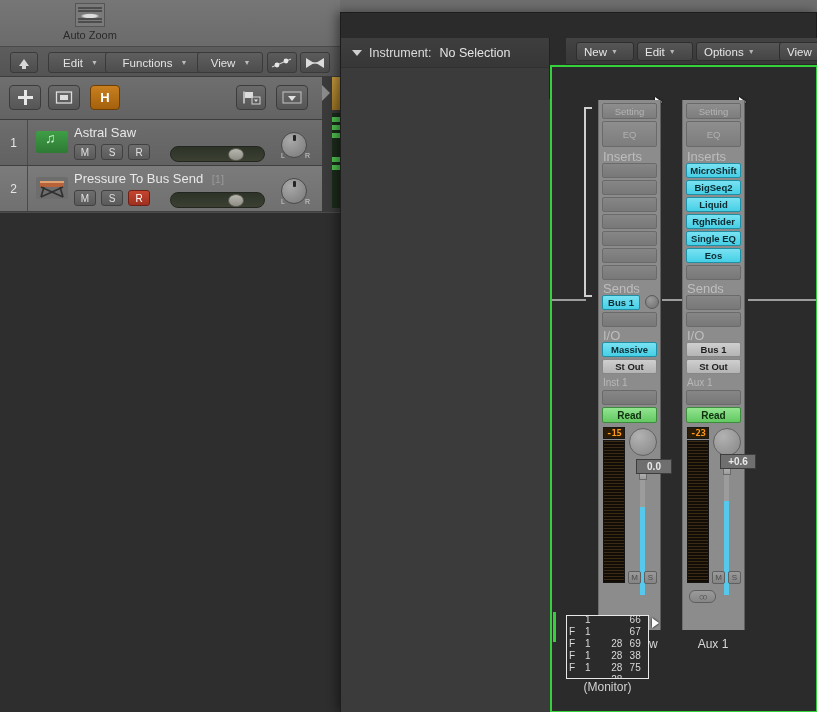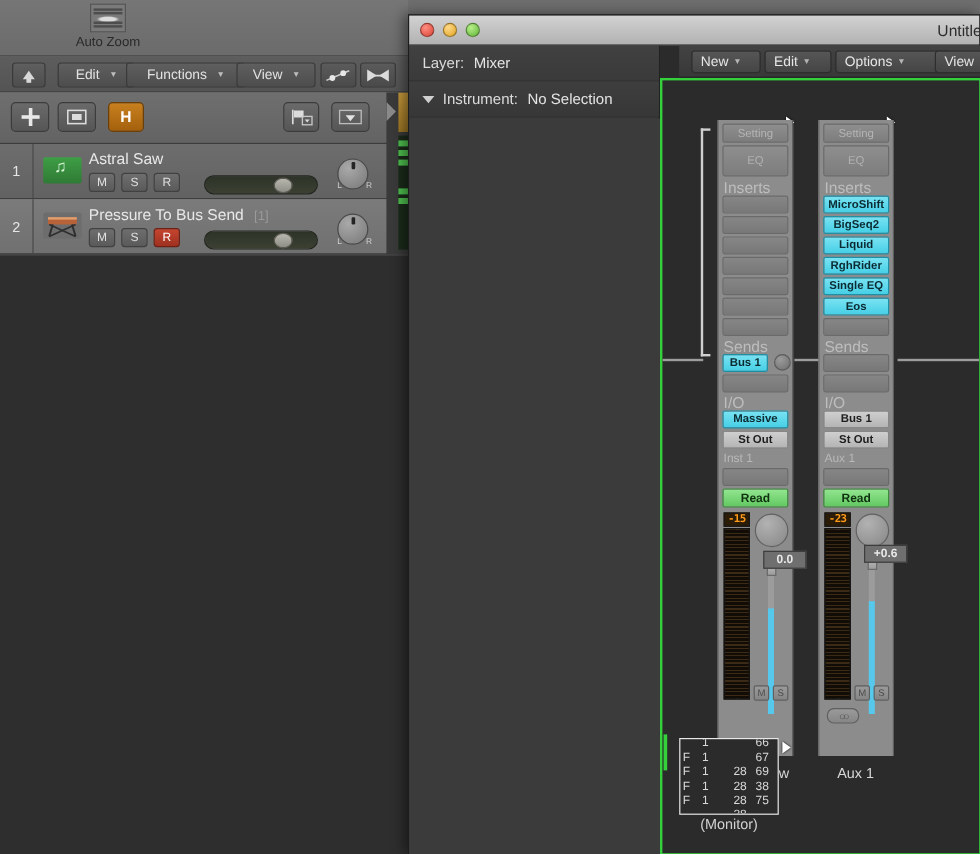--- a/index.html
+++ b/index.html
@@ -525,36 +525,24 @@
           <i style="top:12px;"></i>
           <i style="top:20px;"></i>
         <i style="top:44px;"></i>
           <i style="top:52px;"></i>
       </div>
     </div>
   </div>
 
   <div class="mixer">
 
-    <div class="mx-titlebar">
-      <div class="traffic">
-        <div class="tl close"></div>
-        <div class="tl min"></div>
-        <div class="tl max"></div>
-      </div>
-      <div class="mx-title">Untitle</div>
-    </div>
 
     <div class="mx-body">
 
       <div class="inspector">
-        <div class="insp-row">
-          <span>Layer:</span>
-          <span class="val">Mixer</span>
-        </div>
         <div class="insp-row r2">
           <span class="tri"></span>
           <span>Instrument:</span>
           <span class="val">No Selection</span>
         </div>
         <div class="insp-rest"></div>
       </div>
 
       <div class="mx-right">
 

